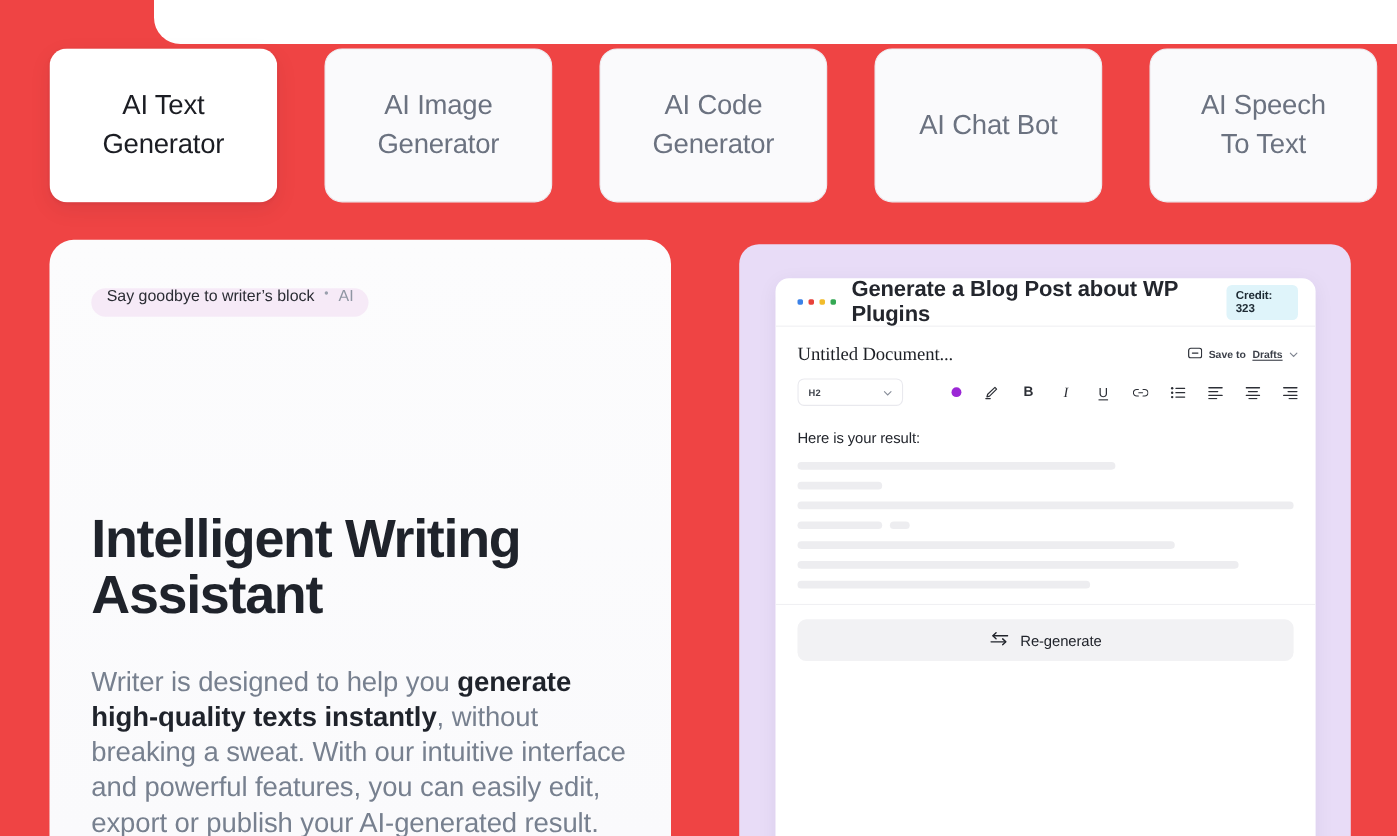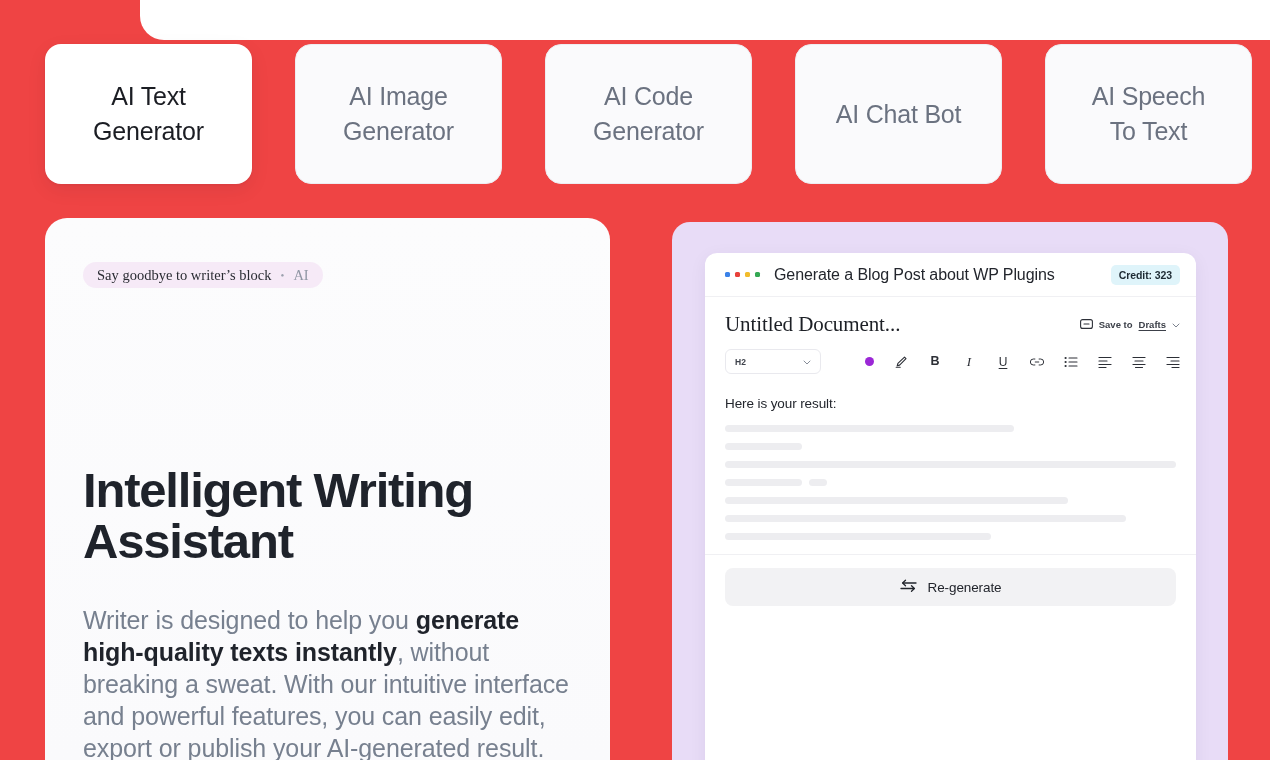--- a/index.html
+++ b/index.html
@@ -60,28 +60,27 @@
     background: linear-gradient(180deg, #fcfcfd 0%, #fafafc 100%);
     border-radius: 22px 22px 0 0;
   }
   .pill {
     position: absolute;
     left: 38px; top: 44px;
     height: 26px;
     padding: 0 14px;
     border-radius: 13px;
     background: #f6eaf7;
-    display: inline-flex; align-items: center;
+    display: inline-flex; align-items: flex-start;
     gap: 9px;
     font-size: 14.5px;
     color: #2a2c33;
     font-weight: 500;
     white-space: nowrap;
     cursor: pointer;
-    font-family: Liberation Serif, serif;
   }
   .pill .dot { color: #9aa0ad; font-size: 11px; line-height: 1; }
   .pill .sub { color: #8f96a3; font-weight: 400; }
 
   .headline {
     position: absolute;
     left: 38px; top: 247px;
     width: 470px;
     font-size: 49px;
     line-height: 51px;
@@ -121,41 +120,41 @@
 
   .card-head {
     height: 44px;
     display: flex; align-items: center;
     padding: 0 16px 0 20px;
     border-bottom: 1px solid #f0f0f3;
   }
   .dots { display: flex; gap: 5px; margin-right: 14px; }
   .dots i { width: 5px; height: 5px; border-radius: 1.5px; display: block; }
   .card-head-title {
-    font-size: 16px; color: #23262d; font-weight: 400; letter-spacing: -0.1px;
+    font-size: 20px; color: #23262d; font-weight: 700; letter-spacing: -0.1px;
   }
   .credit-badge {
     margin-left: auto;
     background: #dff4fa;
     color: #1d2a33;
     font-size: 10.5px;
     font-weight: 700;
     padding: 4px 8px;
     border-radius: 5px;
     letter-spacing: -0.1px;
     cursor: pointer;
   }
 
   .doc-row {
     display: flex; align-items: center;
     padding: 15px 16px 8px 20px;
   }
   .doc-title {
     font-family: "Liberation Serif", serif;
-    font-size: 21px;
+    font-size: 17px;
     color: #1d2026;
     letter-spacing: -0.1px;
   }
   .save-drafts {
     margin-left: auto;
     display: flex; align-items: center; gap: 6px;
     font-size: 9.5px; color: #3c4049; font-weight: 600;
     cursor: pointer;
   }
   .save-drafts u { text-underline-offset: 2px; }

